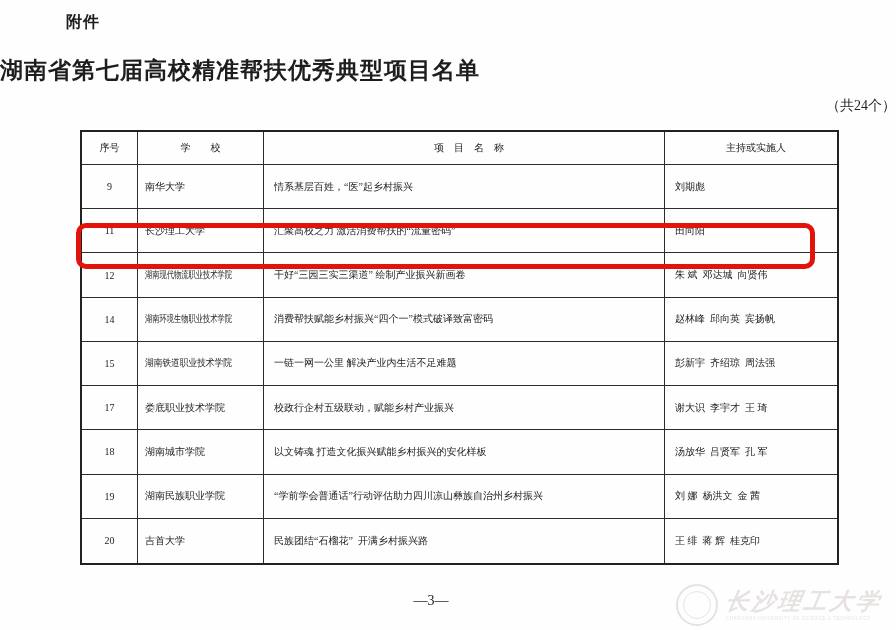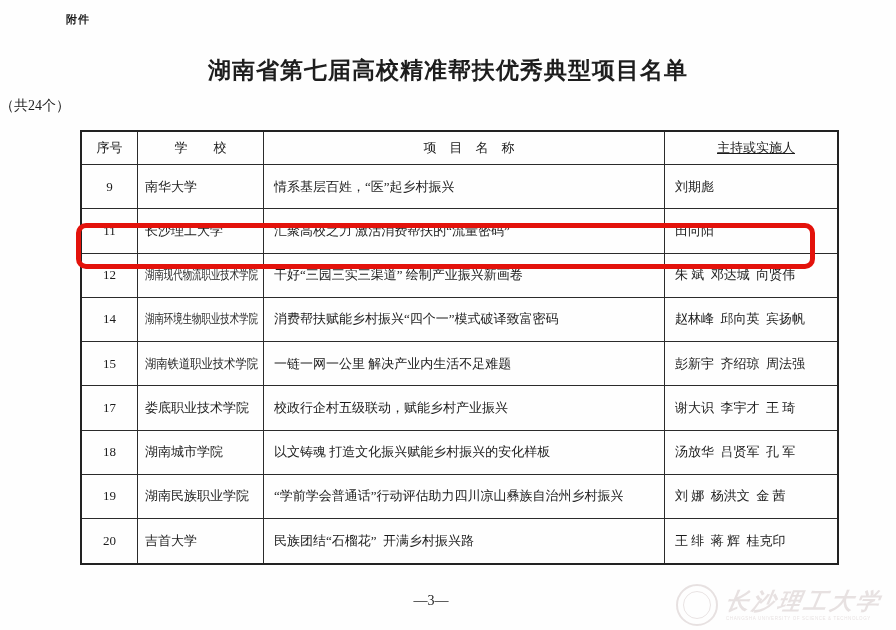--- a/index.html
+++ b/index.html
@@ -2,44 +2,44 @@
 <html><head>
 <meta charset="utf-8">
 <style>
   html,body{margin:0;padding:0;background:#888;}
   .page{
     position:relative;width:896px;height:630px;background:#fefefe;
     font-family:"Liberation Serif","DejaVu Serif",serif;color:#1d1d1d;
     overflow:hidden;margin:0 auto;
   }
   .attachment{
-    position:absolute;left:66px;top:12px;font-size:11px;font-weight:700;letter-spacing:1px;
+    position:absolute;left:66px;top:12px;font-size:16px;font-weight:700;letter-spacing:1px;
   }
   .doc-title{
-    position:absolute;left:0;top:55px;width:100%;text-align:center;
+    position:absolute;left:0;top:55px;width:100%;
     font-size:23px;font-weight:700;letter-spacing:1px;
   }
   .doc-subtitle{
-    position:absolute;left:0;top:97px;width:100%;text-align:left;font-size:14px;
+    position:absolute;left:0;top:97px;width:100%;text-align:right;font-size:14px;
   }
   .tbl-wrap{position:absolute;left:80px;top:130px;width:732px;height:435px;}
   table.main{
     border-collapse:collapse;table-layout:fixed;width:732px;height:435px;
-    font-size:13px;color:#1c1c1c;
+    font-size:10px;color:#1c1c1c;
   }
   table.main th, table.main td{
     border:1px solid #2b2b2b;overflow:hidden;vertical-align:middle;
     padding:0 0 0 7px;
   }
   table.main{border:2px solid #222;}
   tr.hdr th{height:32px;font-weight:400;text-align:center;padding:0;white-space:pre;}
   .c-no{width:55px;text-align:center;padding:0 !important;}
   .c-school{width:125px;}
   .c-project{width:390px;padding-left:10px !important;}
-  .c-host{width:162px;padding-left:10px !important;text-decoration:underline;}
+  .c-host{width:162px;padding-left:10px !important;}
   span.fit{display:inline-block;white-space:pre;transform-origin:0 50%;}
   .highlight-box{
     position:absolute;left:76px;top:223px;width:739px;height:46px;
     box-sizing:border-box;border:5px solid #e3120b;border-radius:10px;
     pointer-events:none;
   }
   .page-number{
     position:absolute;left:386px;top:593px;width:90px;text-align:center;font-size:14px;
   }
   .watermark{

